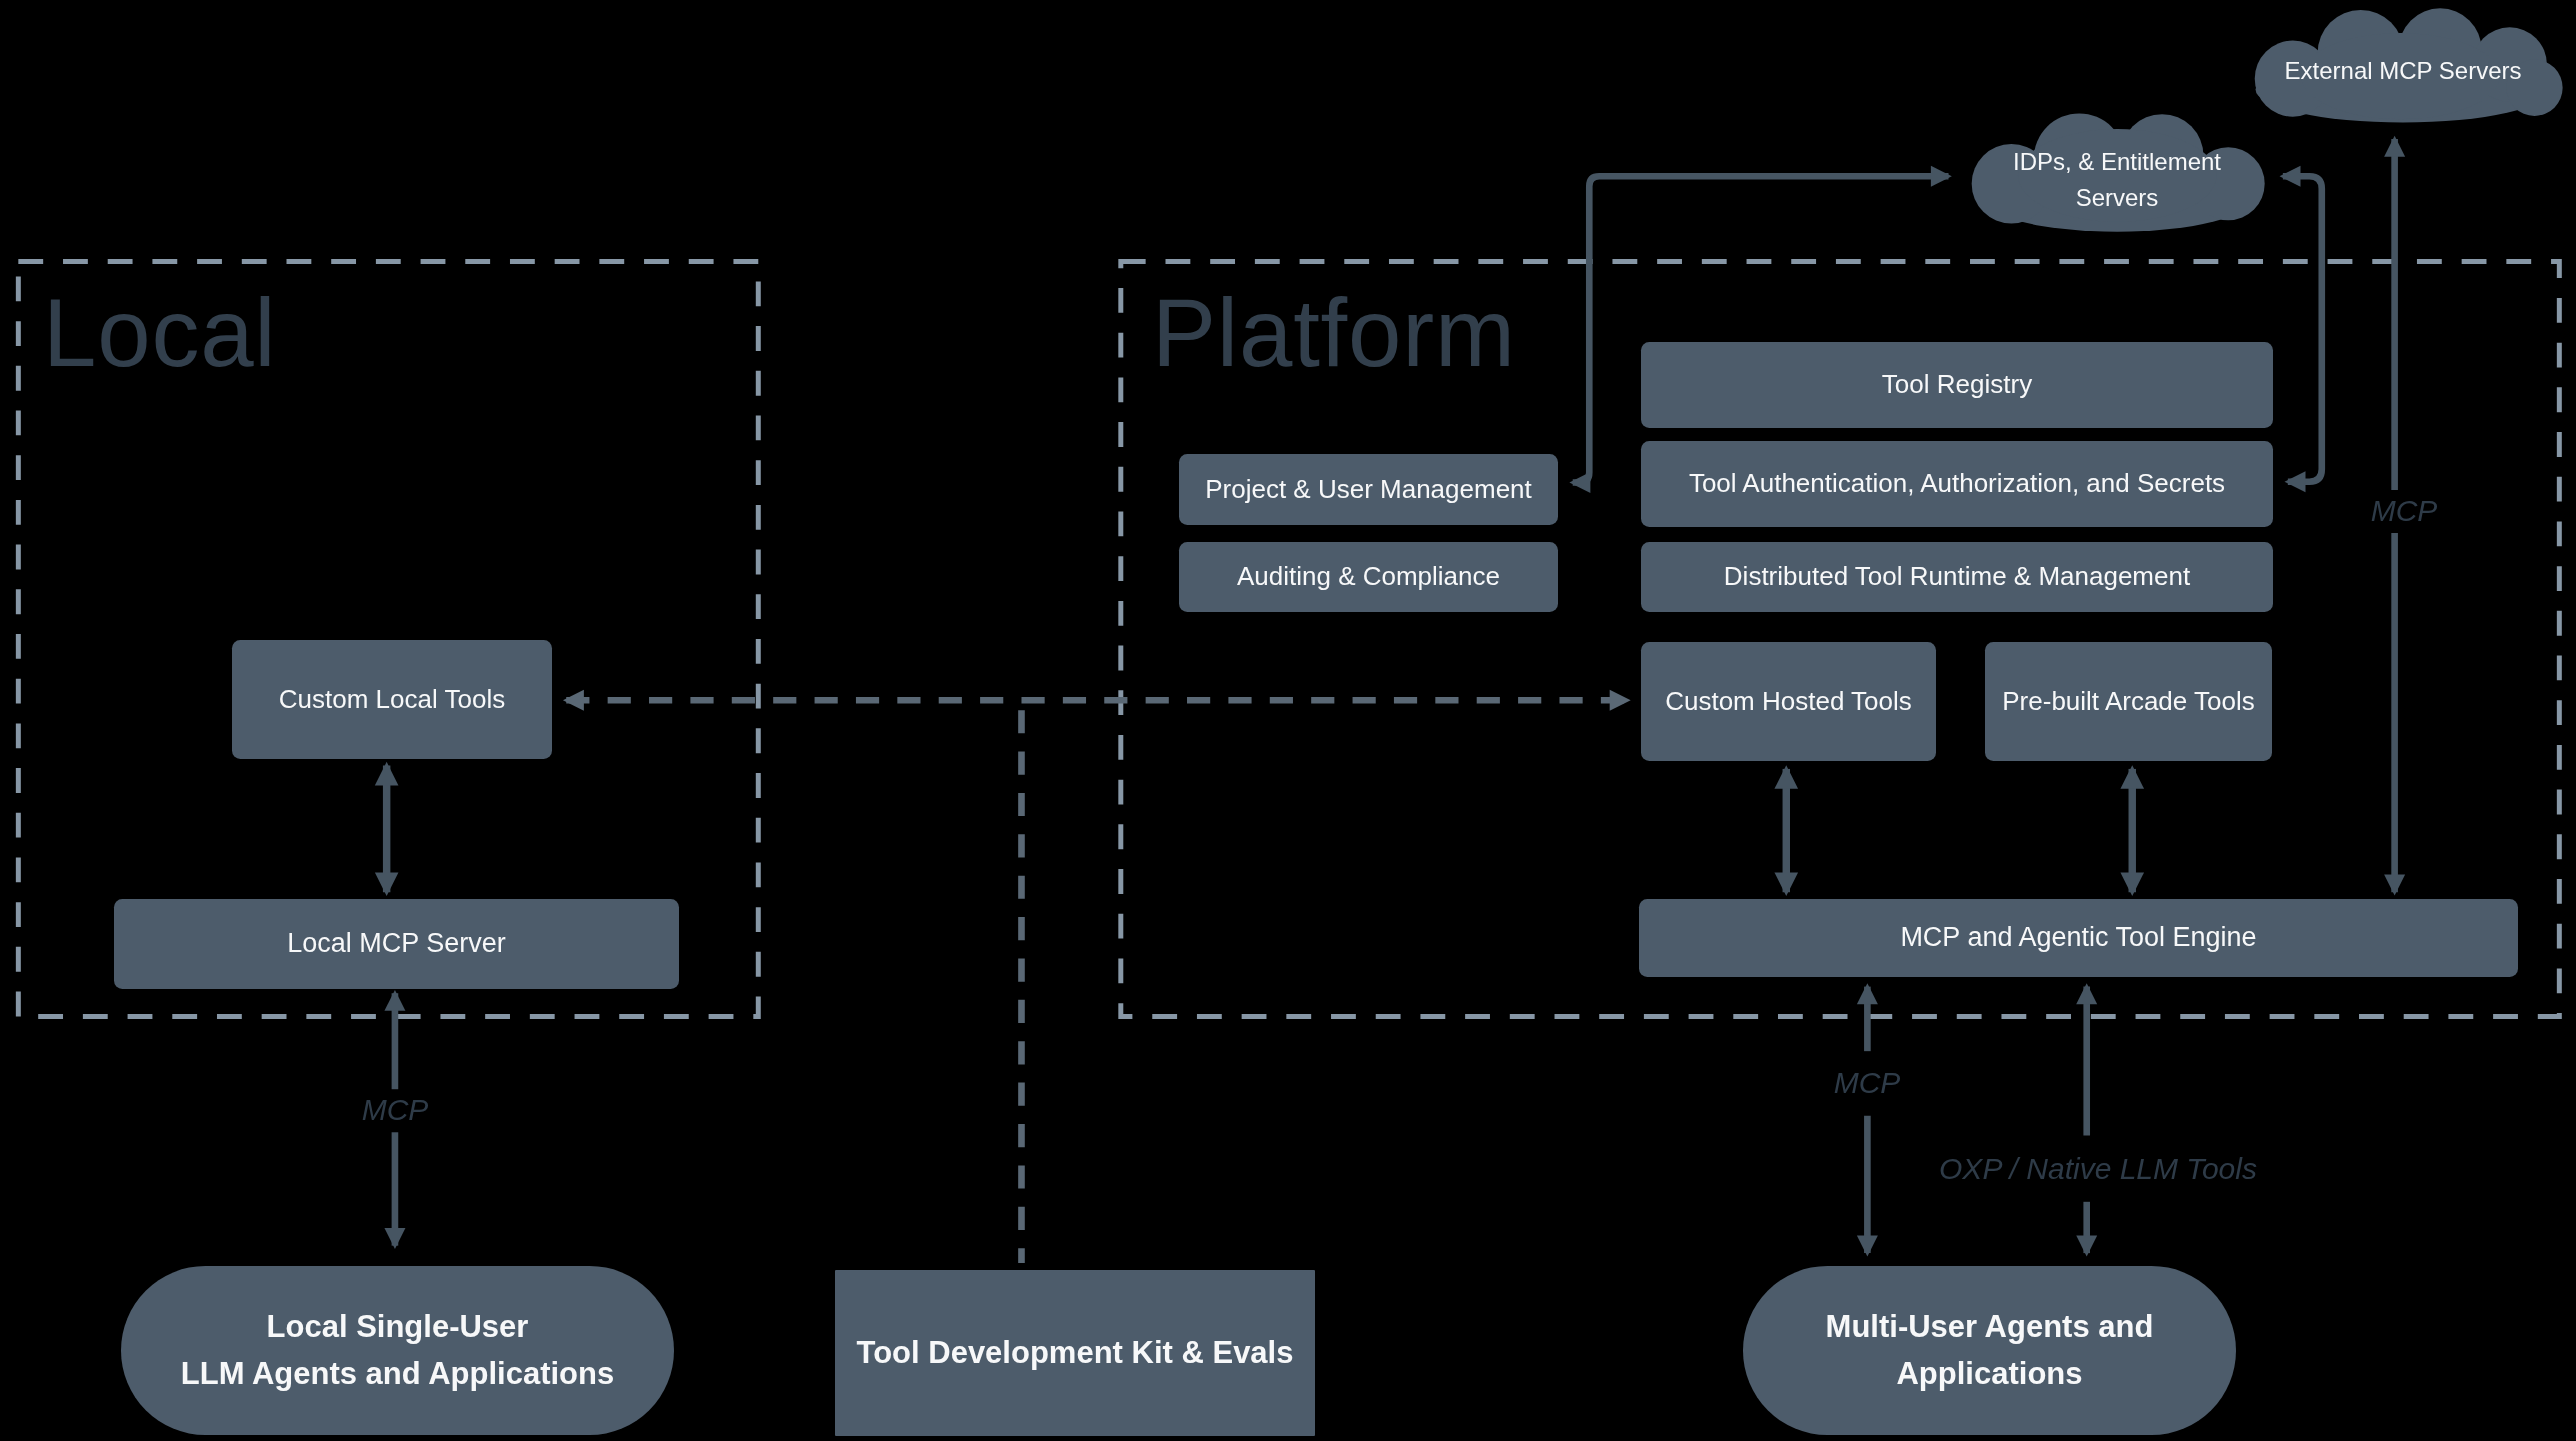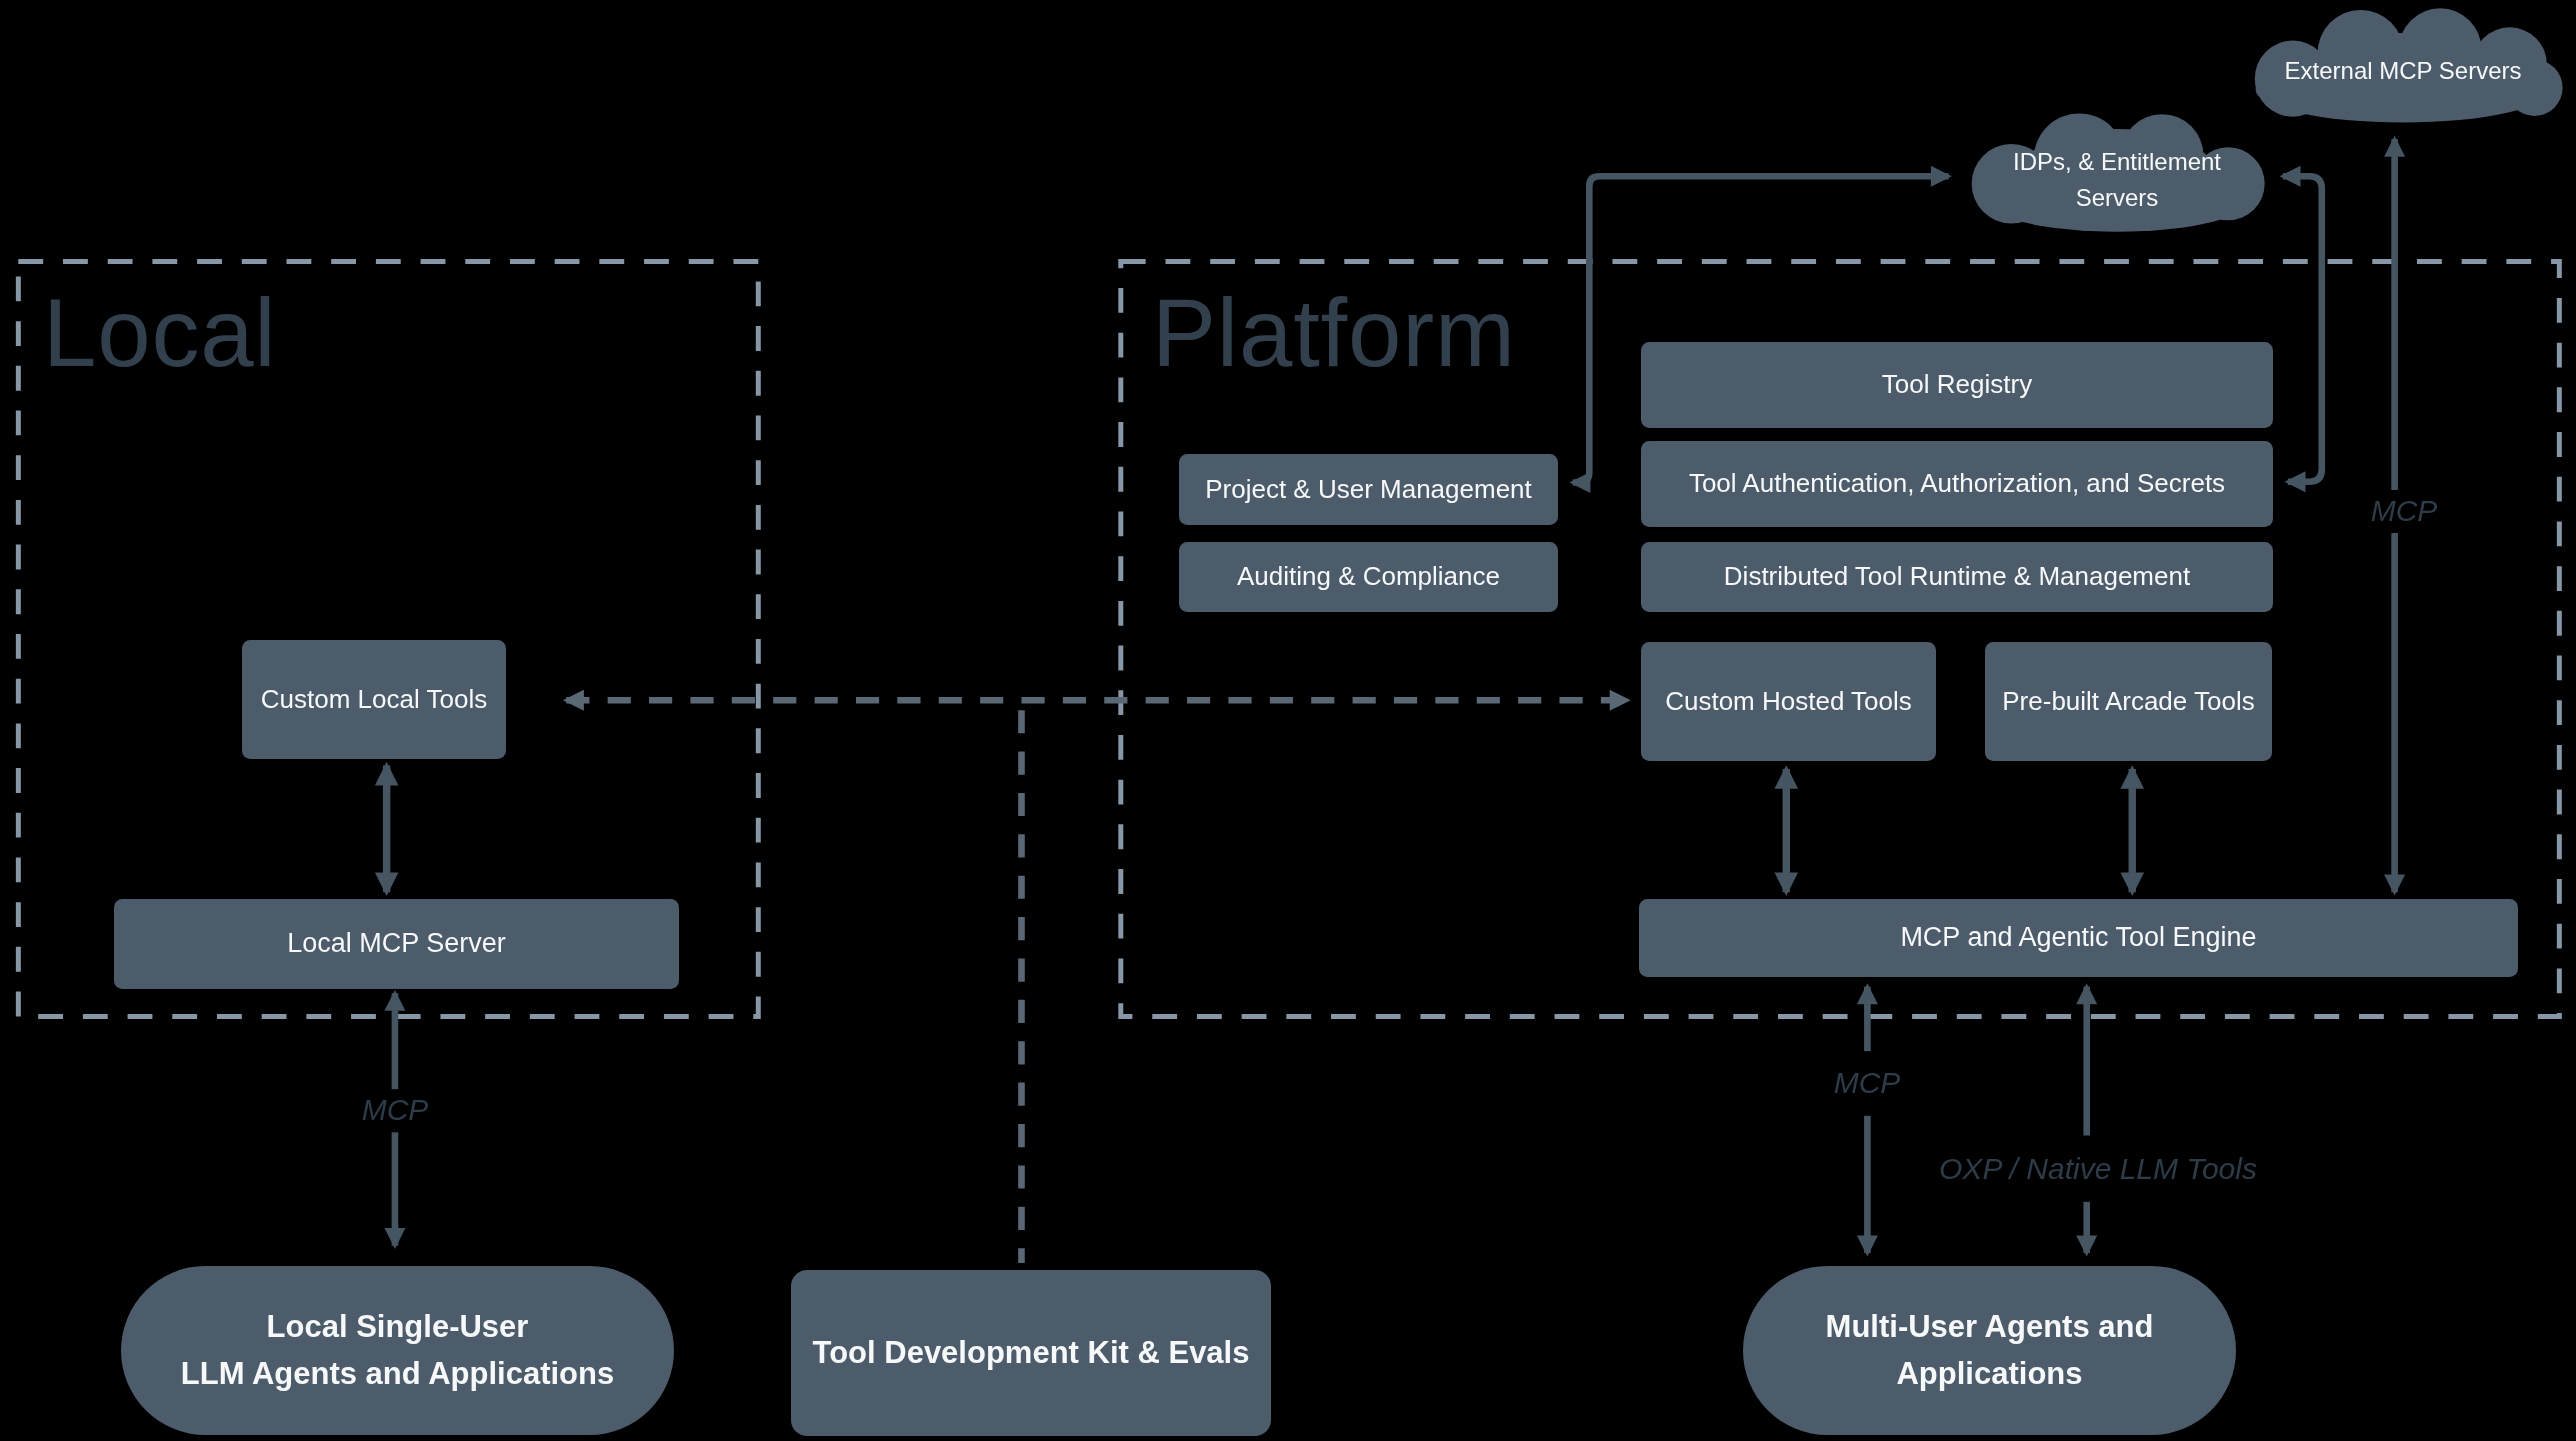--- a/index.html
+++ b/index.html
@@ -20,21 +20,21 @@
   .edge-dashed{stroke:var(--dashed-connector);fill:none;stroke-dasharray:28 22;}
   .section-rect{stroke:var(--section-border);fill:none;stroke-width:6;stroke-dasharray:30 24;}
   .cloud-shape{fill:var(--node-fill);}
   .arrow-fill{fill:var(--connector);}
   .arrow-fill-dashed{fill:var(--dashed-connector);}
   .node{position:absolute;background:var(--node-fill);color:var(--node-text);
         display:flex;align-items:center;justify-content:center;text-align:center;
         border-radius:8.3px;font-size:26px;line-height:1.3;}
   .node.bar{font-size:27px;}
   .node.stadium{border-radius:91px;font-weight:bold;font-size:31px;line-height:1.5;}
-  .node.big{font-weight:bold;font-size:31px;border-radius:16px;}
+  .node.big{font-weight:bold;font-size:31px;border-radius:1px;margin-left:44px;}
   .section-title{position:absolute;color:var(--section-title);font-size:96px;letter-spacing:0.8px;text-align:right;}
   .cloud-label{position:absolute;color:var(--node-text);font-size:24px;
                text-align:center;line-height:1.5;transform:translate(-50%,-50%);white-space:nowrap;}
   .edge-label{position:absolute;color:var(--edge-label);font-style:italic;font-size:30px;
               transform:translate(-50%,-50%);white-space:nowrap;}
 </style>
 </head>
 <body>
 
 <div id="canvas">
@@ -90,21 +90,21 @@
 
   <div class="section-title" style="left:43px;top:278px;">Local</div>
   <div class="section-title" style="left:1152px;top:278px;">Platform</div>
 
   <div class="cloud-label" style="left:2403px;top:71px;">External MCP Servers</div>
   <div class="cloud-label" style="left:2117px;top:180px;">
     <div>IDPs, &amp; Entitlement</div>
     <div>Servers</div>
   </div>
 
-  <div class="node" style="left:242px;top:640px;width:264px;height:119px;">Custom Local Tools</div>
+  <div class="node" style="left:232px;top:640px;width:320px;height:119px;">Custom Local Tools</div>
   <div class="node bar" style="left:114px;top:899px;width:565px;height:90px;">Local MCP Server</div>
 
   <div class="node" style="left:1641px;top:342px;width:632px;height:86px;">Tool Registry</div>
   <div class="node" style="left:1179px;top:454px;width:379px;height:71px;">Project &amp; User Management</div>
   <div class="node" style="left:1641px;top:441px;width:632px;height:86px;">Tool Authentication, Authorization, and Secrets</div>
   <div class="node" style="left:1179px;top:542px;width:379px;height:70px;">Auditing &amp; Compliance</div>
   <div class="node" style="left:1641px;top:542px;width:632px;height:70px;">Distributed Tool Runtime &amp; Management</div>
   <div class="node" style="left:1641px;top:642px;width:295px;height:119px;">Custom Hosted Tools</div>
   <div class="node" style="left:1985px;top:642px;width:287px;height:119px;">Pre-built Arcade Tools</div>
   <div class="node bar" style="left:1639px;top:899px;width:879px;height:78px;">MCP and Agentic Tool Engine</div>

